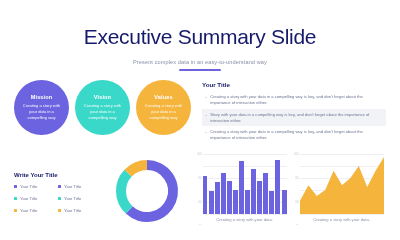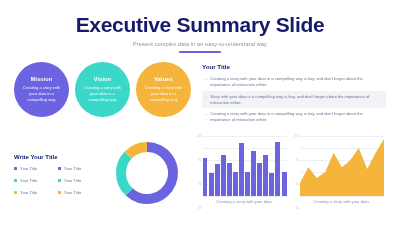--- a/index.html
+++ b/index.html
@@ -8,22 +8,22 @@
     background:#ffffff;
     font-family:"Liberation Sans", sans-serif;
     overflow:hidden;
     position:relative;
   }
   .slide{position:absolute;inset:0;background:#fff;}
 
   
   .header{padding-top:14px;text-align:center;}
   .title{
-    font-size:21px;font-weight:bold;color:#151a6a;
-    letter-spacing:-0.3px;line-height:1;margin:0;
+    font-size:21px;font-weight:normal;color:#151a6a;
+    letter-spacing:-0.3px;line-height:1;margin:12px;
   }
   .subtitle{
     font-size:5.6px;color:#8b90a8;margin:6px 0 0 0;letter-spacing:0.1px;
   }
   .accent-rule{
     width:42px;height:1.8px;background:#6c63e0;border-radius:2px;
     margin:4px auto 0 auto;
   }
 
   

